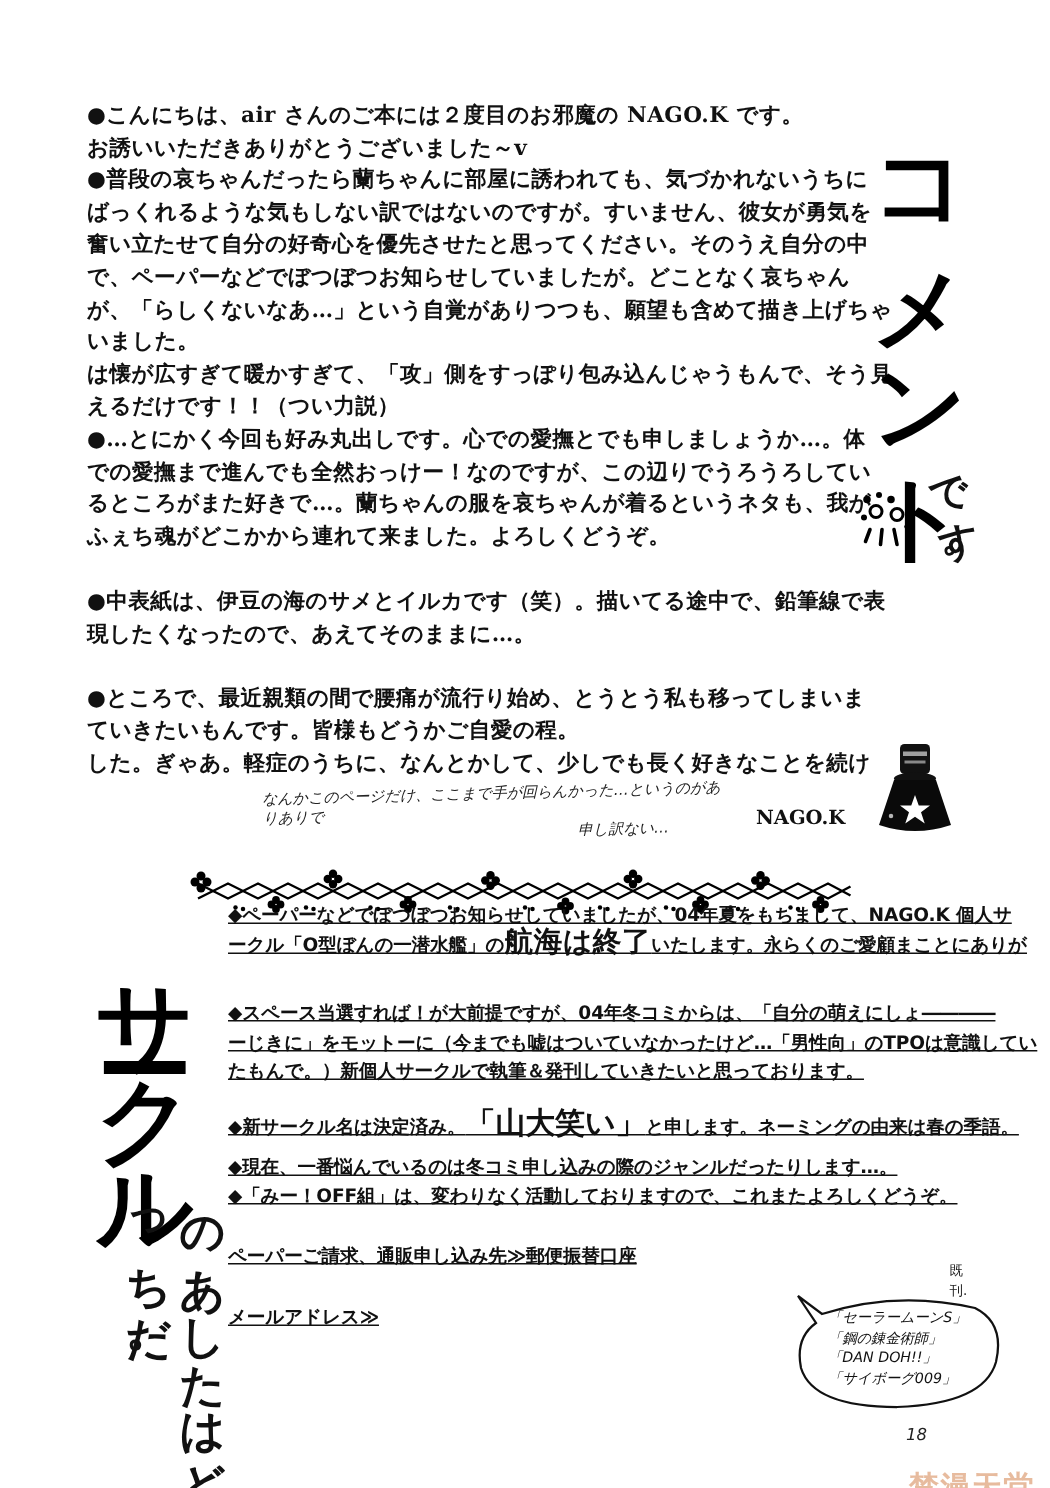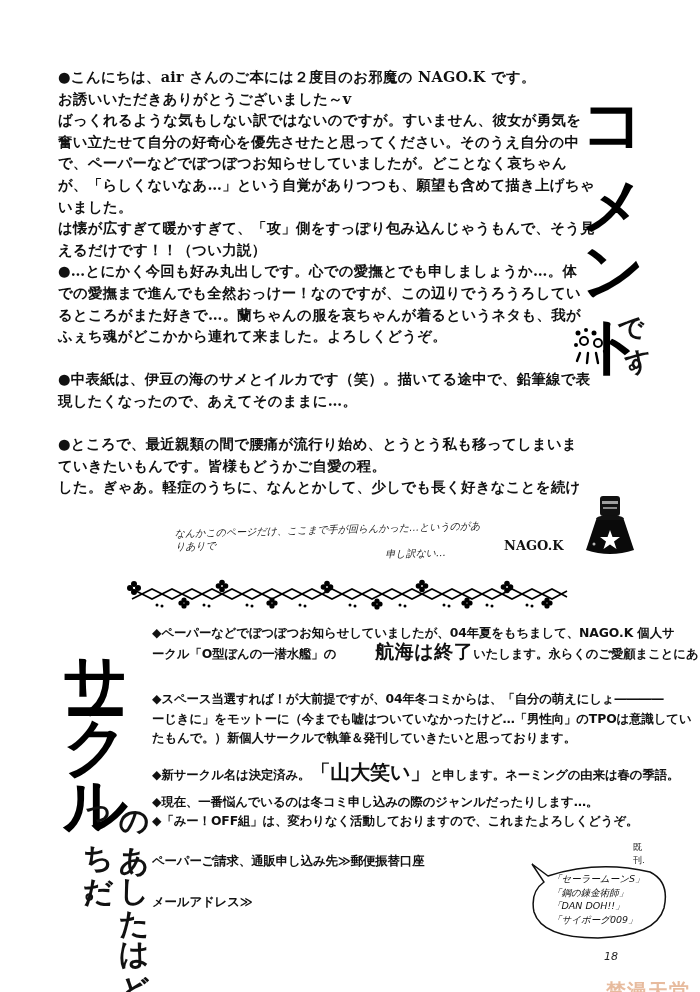--- a/index.html
+++ b/index.html
@@ -43,26 +43,26 @@
   .floral { position: absolute; left: 122px; top: 577px; width: 450px; height: 34px; }
 
   .v-circle { left: 60px; top: 612px; font-size: 64px; line-height: 72px; letter-spacing: -6px; }
   .v-circle-sub {
     position: absolute; left: 80px; top: 792px; writing-mode: vertical-rl; text-orientation: upright;
     font-family: "DejaVu Sans", sans-serif; font-weight: bold; font-size: 30px; line-height: 36px; letter-spacing: -2px;
   }
 
   
   .circle-block {
-    position: absolute; left: 152px; top: 623px; width: 540px;
+    position: absolute; left: 152px; top: 600px; width: 540px;
     font-family: "DejaVu Sans", sans-serif; font-weight: bold;
-    font-size: 12.4px; line-height: 19.2px; letter-spacing: -0.1px;
+    font-size: 12.4px; line-height: 19.2px; letter-spacing: -0.1px; text-decoration: underline;
   }
   .circle-block .line { white-space: nowrap; }
-  .big { font-size: 19px; font-weight: bold; letter-spacing: 0.5px; margin-left: 39px; }
+  .big { font-size: 19px; font-weight: bold; letter-spacing: 0.5px; }
   .big2 { font-size: 20px; font-weight: bold; }
 
   .speech-bubble {
     position: absolute; left: 528px; top: 862px; width: 140px; height: 78px;
   }
   .bubble-text {
     position: absolute; left: 552px; top: 872px; width: 110px;
     font-family: "DejaVu Sans", sans-serif; font-size: 9.5px; line-height: 13.5px; color: #111; font-style: italic;
   }
   .previously { position: absolute; left: 597px; top: 841px; font-family: "DejaVu Sans", sans-serif; font-size: 9px; color: #222; margin-left: 36px; }
@@ -73,20 +73,21 @@
   .watermark .wm2 { font-size: 13px; letter-spacing: 1px; line-height: 16px; }
 </style>
 </head>
 <body>
 
 <div class="page">
 
   <div class="comment-block">
     <div class="line">●こんにちは、air さんのご本には２度目のお邪魔の NAGO.K です。</div>
     <div class="line">お誘いいただきありがとうございました～v</div>
+    <div class="line">●普段の哀ちゃんだったら蘭ちゃんに部屋に誘われても、気づかれないうちに</div>
     <div class="line">ばっくれるような気もしない訳ではないのですが。すいません、彼女が勇気を</div>
     <div class="line">奮い立たせて自分の好奇心を優先させたと思ってください。そのうえ自分の中</div>
     <div class="line">で、ペーパーなどでぼつぼつお知らせしていましたが。どことなく哀ちゃん</div>
     <div class="line">が、「らしくないなあ…」という自覚がありつつも、願望も含めて描き上げちゃ</div>
     <div class="line">いました。</div>
     <div class="line">は懐が広すぎて暖かすぎて、「攻」側をすっぽり包み込んじゃうもんで、そう見</div>
     <div class="line">えるだけです！！（つい力説）</div>
     <div class="line">●…とにかく今回も好み丸出しです。心での愛撫とでも申しましょうか…。体</div>
     <div class="line">での愛撫まで進んでも全然おっけー！なのですが、この辺りでうろうろしてい</div>
     <div class="line">るところがまた好きで…。蘭ちゃんの服を哀ちゃんが着るというネタも、我が</div>

